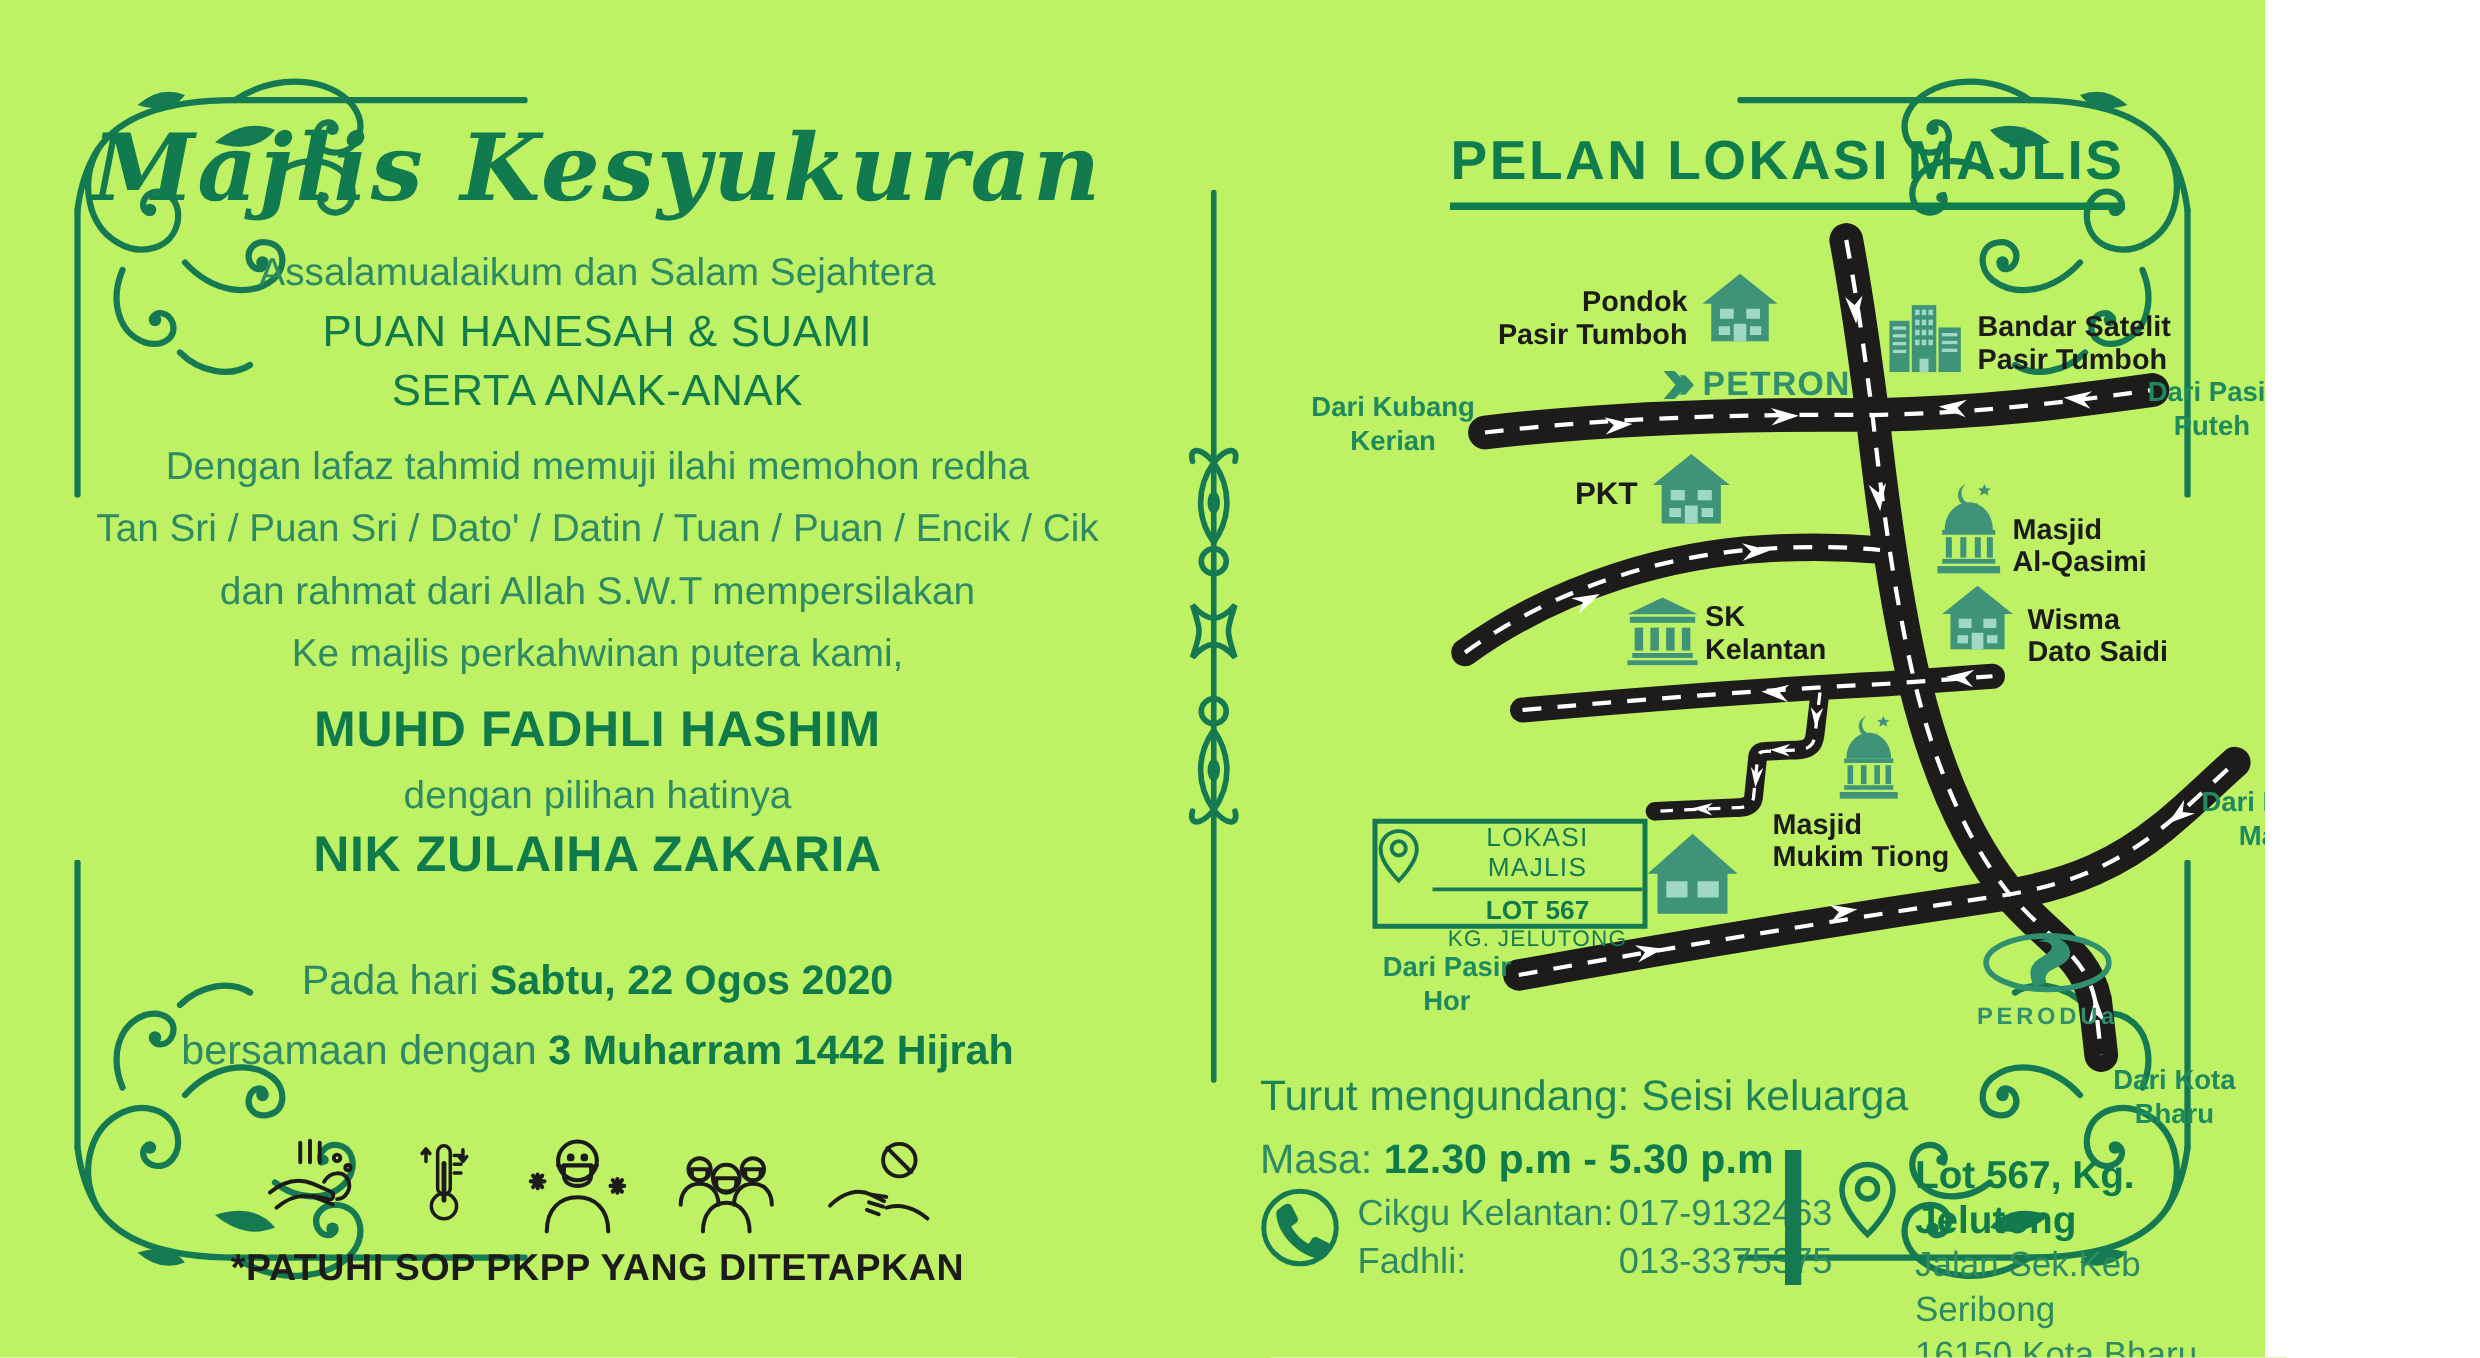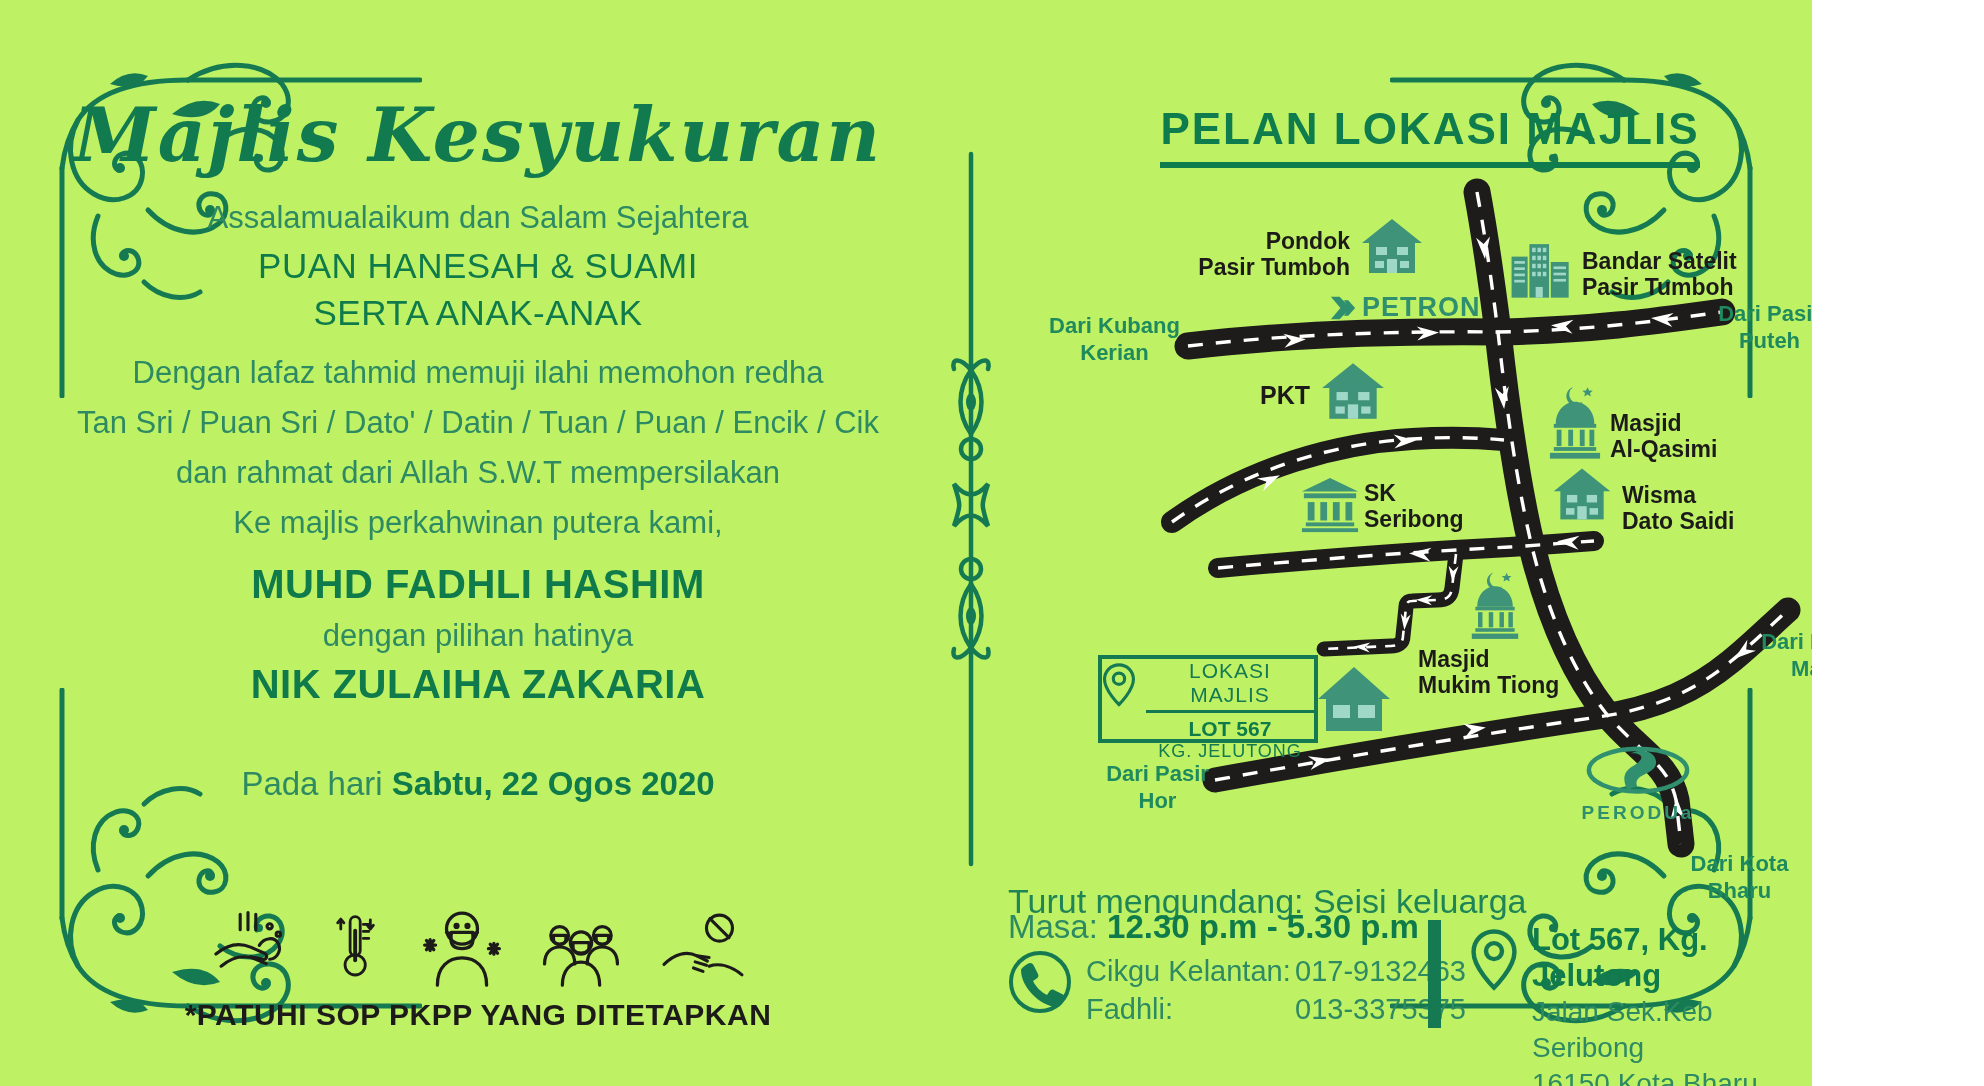--- a/index.html
+++ b/index.html
@@ -170,20 +170,21 @@
       <div>Dengan lafaz tahmid memuji ilahi memohon redha</div>
       <div>Tan Sri / Puan Sri / Dato' / Datin / Tuan / Puan / Encik / Cik</div>
       <div>dan rahmat dari Allah S.W.T mempersilakan</div>
       <div>Ke majlis perkahwinan putera kami,</div>
     </div>
     <div class="abs big-name" style="top:562px;width:880px;">MUHD FADHLI HASHIM</div>
     <div class="abs conj" style="top:618px;width:880px;">dengan pilihan hatinya</div>
     <div class="abs big-name" style="top:662px;width:880px;">NIK ZULAIHA ZAKARIA</div>
     <div class="abs dateline" style="top:756px;width:880px;">
       <div><span>Pada hari </span><b>Sabtu, 22 Ogos 2020</b></div>
+      <div><span>bersamaan dengan </span><b>3 Muharram 1442 Hijrah</b></div>
     </div>
 
     <div class="abs sop-row" style="top:905px;width:880px;">
       <span>
         <svg width="82" height="78" viewBox="0 0 90 90" fill="none" stroke="#1c1b1a" stroke-width="3.6" stroke-linecap="round" stroke-linejoin="round">
           <path d="M36,6 V24 M45,4 V24 M54,6 V24"></path>
           <path d="M8,52 C20,42 34,38 48,44 L64,51 C68,53 67,59 62,58 L48,55"></path>
           <path d="M14,66 C26,56 40,52 54,58 L66,63"></path>
           <path d="M58,42 C64,32 76,32 80,40 C84,48 78,58 70,58"></path>
           <circle cx="70" cy="20" r="3"></circle>
@@ -404,21 +405,21 @@
         <rect x="8" y="25" width="7" height="19"></rect>
           <rect x="21" y="25" width="7" height="19"></rect>
           <rect x="34" y="25" width="7" height="19"></rect>
           <rect x="47" y="25" width="7" height="19"></rect>
         <rect x="6" y="46" width="50" height="4"></rect>
           <rect x="2" y="52" width="58" height="4"></rect>
       </g>
     </svg>
     <div class="lm-label" style="left:414px;top:330px;">
       <div>SK</div>
-      <div>Seribong</div>
+      <div>Kelantan</div>
     </div>
 
     <svg class="abs" style="left:520px;top:418px;" width="50" height="74" viewBox="0 0 56 76">
       <g fill="#3e9379">
         <path d="M26,2 a9.5,9.5 0 1 0 10,15 a7.5,7.5 0 1 1 -10,-15"></path>
         <polygon points="41,2 42.6,5.4 46.4,5.6 43.6,8 44.4,11.6 41,9.6 37.6,11.6 38.4,8 35.6,5.6 39.4,5.4"></polygon>
         <path d="M8,40 C8,26 18,17 28,17 C38,17 48,26 48,40 Z"></path>
         <rect x="6" y="40" width="44" height="4"></rect>
         <rect x="9" y="46" width="5" height="17"></rect>
           <rect x="21" y="46" width="5" height="17"></rect>
@@ -478,21 +479,21 @@
     <div class="dir-label" style="left:805px;top:478px;width:115px;">
       <div>Dari Pasir</div>
       <div>Mas</div>
     </div>
     <div class="dir-label" style="left:722px;top:700px;width:135px;">
       <div>Dari Kota</div>
       <div>Bharu</div>
     </div>
   </div>
 
-  <div class="abs invite-note" style="left:1008px;top:882px;">Turut mengundang: Seisi keluarga</div>
+  <div class="abs invite-note" style="left:1008px;top:858px;">Turut mengundang: Seisi keluarga</div>
   <div class="abs masa" style="left:1008px;top:908px;">
     <span>Masa: </span><b>12.30 p.m - 5.30 p.m</b>
   </div>
 
   <svg class="abs" style="left:1008px;top:950px;" width="64" height="64" viewBox="0 0 64 64">
     <circle cx="32" cy="32" r="29" fill="none" stroke="#157a52" stroke-width="4"></circle>
     <path fill="#157a52" d="M22,13c-2,0-9,5-9,7c0,10,6,19,12,25s15,12,25,12c2,0,7-7,7-9s-1-3-3-4l-8,-4c-2,-1-4,0-5,2l-2,3c-6,-3-11,-8-14,-14l3,-2c2,-1,3,-3,2,-5l-4,-8c-1,-2-2,-3-4,-3z"></path>
   </svg>
   <div class="abs contact-rows" style="left:1086px;top:952px;">
     <div class="contact-row">

